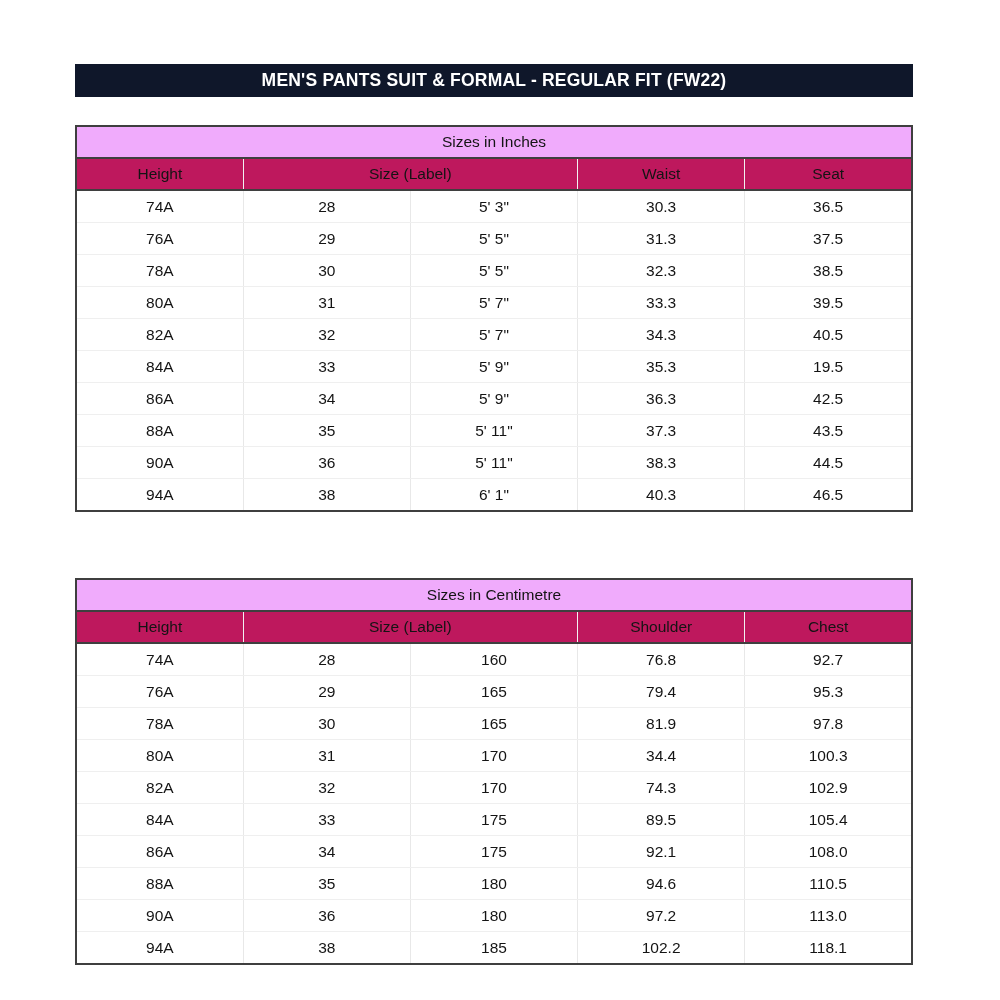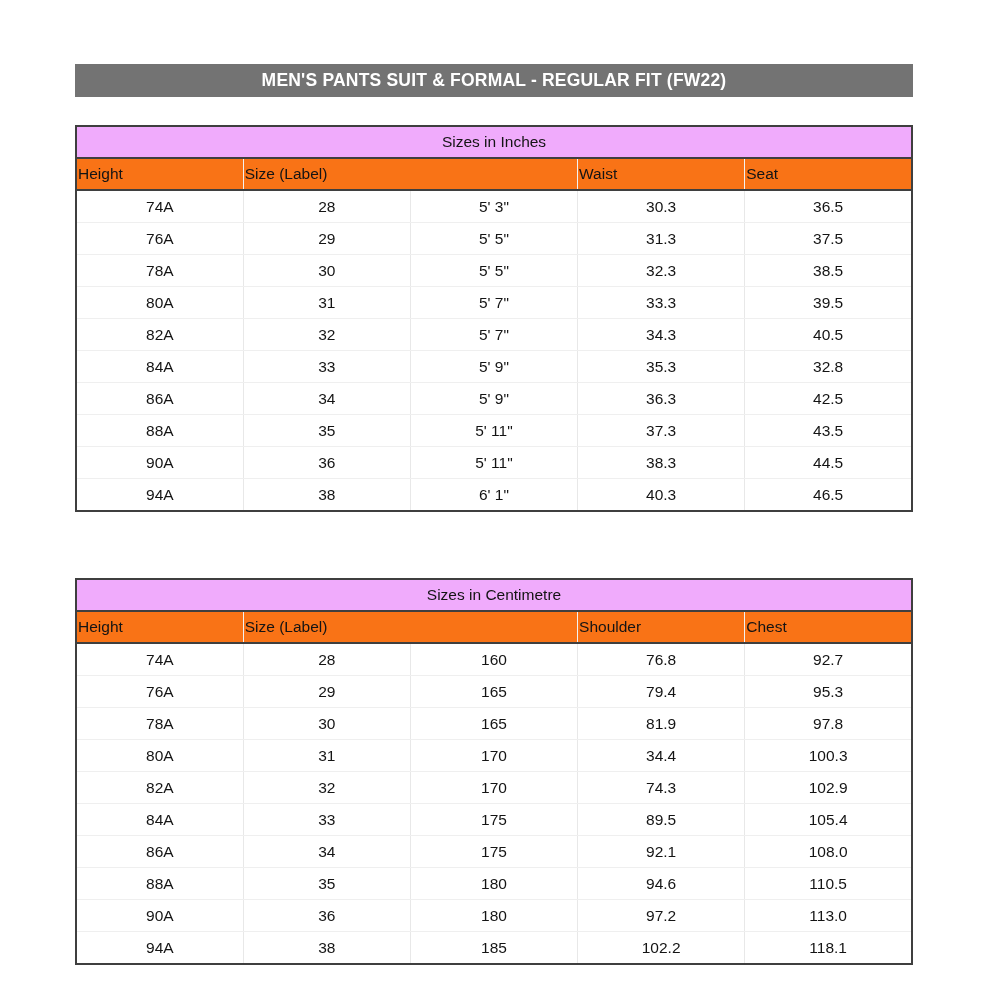--- a/index.html
+++ b/index.html
@@ -3,39 +3,39 @@
 <meta charset="utf-8">
 <style>
   html,body{margin:0;padding:0;}
   body{
     width:1000px;height:1000px;background:#ffffff;position:relative;
     font-family:"Liberation Sans",sans-serif;color:#111111;
     -webkit-font-smoothing:antialiased;
   }
   .banner{
     position:absolute;left:75px;top:64px;width:838px;height:33px;
-    background:#737373;color:#ffffff;
+    background:#0f172a;color:#ffffff;
     display:flex;align-items:center;justify-content:center;
     font-weight:bold;font-size:17.5px;letter-spacing:.2px;
   }
   table.size-table{
     position:absolute;left:75px;width:838px;
     border-collapse:collapse;table-layout:fixed;
     border:2px solid #3f3f3f;
     font-size:15.5px;color:#141414;
   }
   #table-inches{top:125px;}
   #table-cm{top:578px;}
   .title-row td{
     height:28px;text-align:center;background:#f0abfc;
     font-size:15.5px;
   }
   .hrow th{
-    background:#f97316;height:28px;font-weight:normal;
-    text-align:left;font-size:15.5px;
+    background:#be185d;height:28px;font-weight:normal;
+    text-align:center;font-size:15.5px;
     border-top:2px solid #3f3f3f;border-bottom:2px solid #3f3f3f;
     border-right:1px solid #f2f2f2;
   }
   .hrow th:last-child{border-right:none;}
   tbody td{
     height:29px;text-align:center;background:#ffffff;
     border-right:1px solid #e8e8e8;border-bottom:1px solid #efefef;
   }
   tbody td:last-child{border-right:none;}
   tbody tr:last-child td{border-bottom:none;}
@@ -100,21 +100,21 @@
         <td>32</td>
         <td>5' 7"</td>
         <td>34.3</td>
         <td>40.5</td>
       </tr>
       <tr>
         <td>84A</td>
         <td>33</td>
         <td>5' 9"</td>
         <td>35.3</td>
-        <td>32.8</td>
+        <td>19.5</td>
       </tr>
       <tr>
         <td>86A</td>
         <td>34</td>
         <td>5' 9"</td>
         <td>36.3</td>
         <td>42.5</td>
       </tr>
       <tr>
         <td>88A</td>

